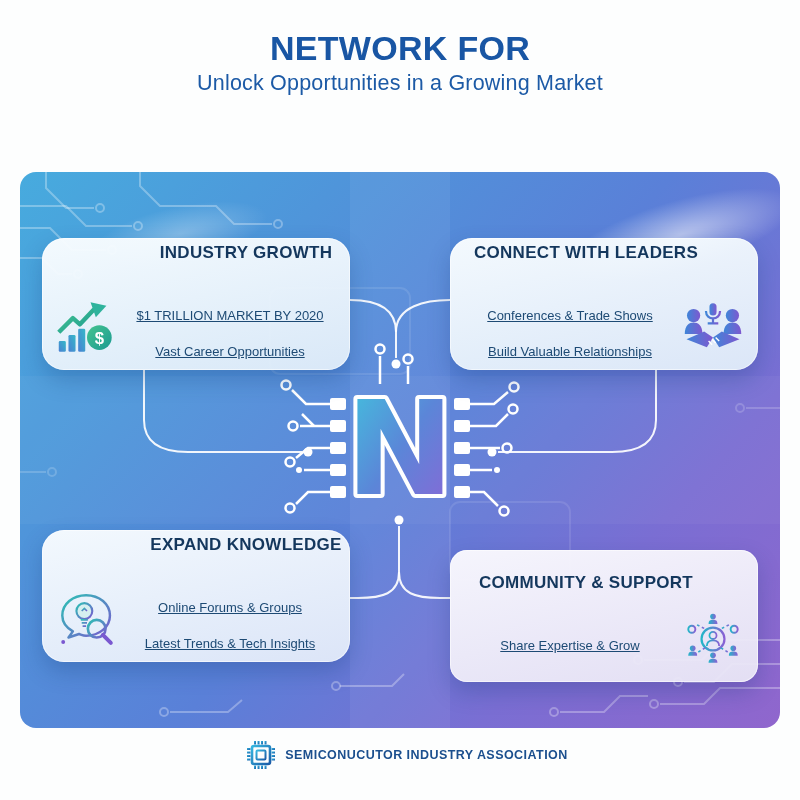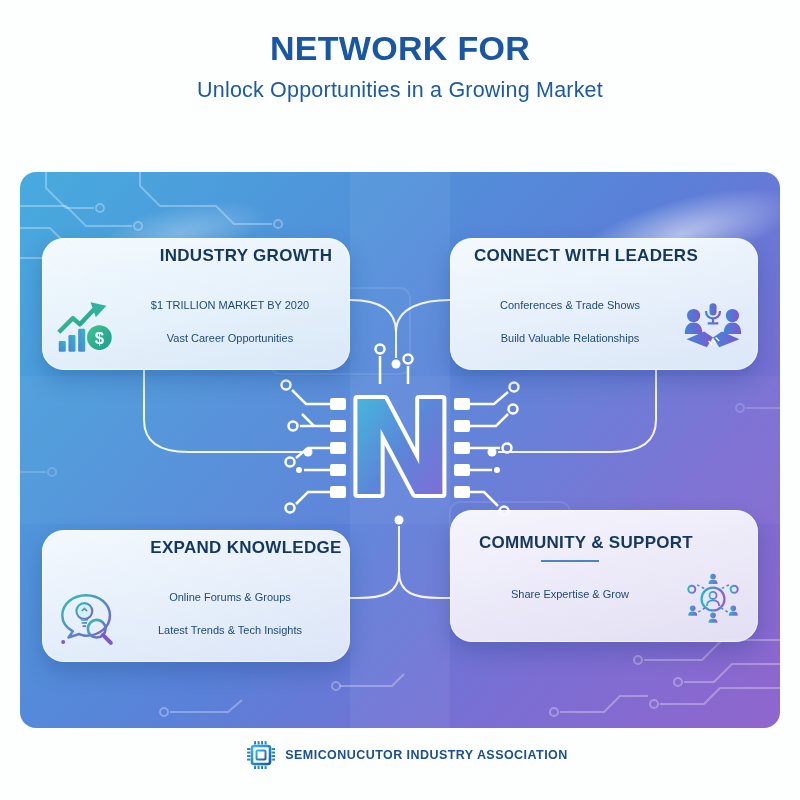--- a/index.html
+++ b/index.html
@@ -2,21 +2,21 @@
 <html><head>
 <meta charset="utf-8">
 <style>
   html,body{margin:0;padding:0;width:800px;height:800px;background:#fdfefe;overflow:hidden;
     font-family:"Liberation Sans",sans-serif;}
   .stage{position:relative;width:800px;height:800px;}
 
   
   .header{position:absolute;top:28px;left:0;width:800px;text-align:center;}
   .title{font-weight:bold;font-size:34px;line-height:1.22;color:#1956a4;letter-spacing:.3px;margin:0;}
-  .subtitle{margin-top:9px;font-size:21.5px;color:#1c5aa6;font-weight:500;letter-spacing:.2px;}
+  .subtitle{margin-top:2px;font-size:21.5px;color:#1c5aa6;font-weight:500;letter-spacing:.2px;}
 
   
   .panel{position:absolute;left:20px;top:172px;width:760px;height:556px;border-radius:16px;
     background:linear-gradient(132deg,#47abde 0%,#4f95da 26%,#5a80d8 52%,#7a6ed3 76%,#9066cd 100%);
     overflow:hidden;}
   .center-col{position:absolute;left:330px;top:0;width:100px;height:556px;background:rgba(255,255,255,.055);}
   .center-row{position:absolute;left:0;top:204px;width:760px;height:148px;background:rgba(255,255,255,.04);}
   .flare{position:absolute;pointer-events:none;}
   .flare1{left:540px;top:28px;width:240px;height:70px;transform:rotate(-16deg);
     background:radial-gradient(ellipse at center,rgba(255,255,255,.55) 0%,rgba(255,255,255,0) 70%);}
@@ -25,28 +25,28 @@
   .panel-svg{position:absolute;left:0;top:0;width:760px;height:556px;}
 
   
   .card{position:absolute;width:308px;height:132px;border-radius:22px;display:flex;align-items:stretch;
     padding:12px 14px;box-sizing:border-box;gap:6px;
     background:linear-gradient(168deg,rgba(249,253,255,.97) 0%,rgba(227,239,250,.93) 100%);
     box-shadow:0 10px 22px rgba(15,55,115,.25), inset 0 0 0 1px rgba(255,255,255,.55);}
   .card.tl{left:22px;top:66px;}
   .card.tr{left:430px;top:66px;}
   .card.bl{left:22px;top:358px;}
-  .card.br{left:430px;top:338px;
-    background:linear-gradient(168deg,rgba(250,249,254,.97) 0%,rgba(233,230,246,.94) 100%);}
+  .card.br{left:430px;top:378px;
+    background:linear-gradient(168deg,rgba(250,249,254,.97) 0%,rgba(233,230,246,.94) 100%);border-radius:17px;}
   .card.bl{background:linear-gradient(168deg,rgba(248,252,255,.97) 0%,rgba(229,237,250,.93) 100%);}
   .card .col{flex:1;display:flex;flex-direction:column;align-items:center;justify-content:center;min-width:0;}
-  .card h2{margin:0;font-size:17px;font-weight:bold;color:#14375d;letter-spacing:.3px;white-space:nowrap;padding-left:32px;}
+  .card h2{margin:12px;font-size:17px;font-weight:bold;color:#14375d;letter-spacing:.3px;white-space:nowrap;padding-left:32px;}
   .divider{width:58px;height:2px;background:#4a86c2;margin:7px auto 8px;}
   .lines{text-align:center;}
-  .lines p{margin:16px;font-size:11px;line-height:1.5;color:#1d4a74;font-weight:500;white-space:nowrap;}
+  .lines p{margin:16px;font-size:13px;line-height:1.5;color:#1d4a74;font-weight:500;white-space:nowrap;text-decoration:underline;}
   .icon{width:62px;display:flex;align-items:flex-end;justify-content:center;padding-bottom:4px;flex:0 0 62px;}
   .icon svg{width:60px;height:54px;}
 
   
   .footer{position:absolute;left:0;top:740px;width:800px;display:flex;align-items:center;justify-content:center;gap:9px;margin-left:7px;}
   .footer svg{width:30px;height:30px;}
   .footer-text{font-size:12.5px;font-weight:bold;color:#1b4f8e;letter-spacing:.45px;}
 </style>
 </head>
 <body>

